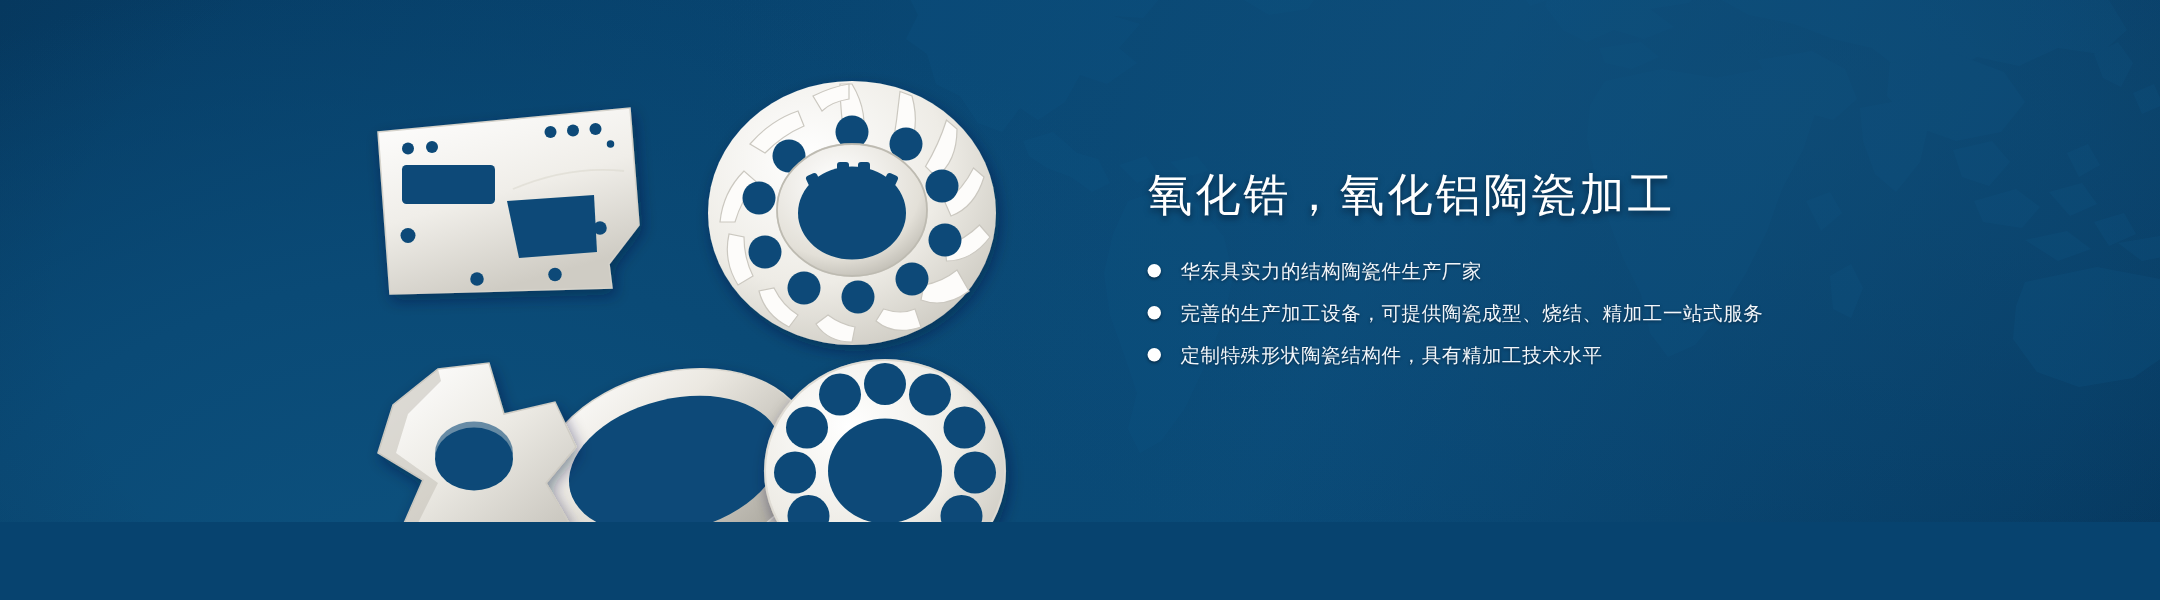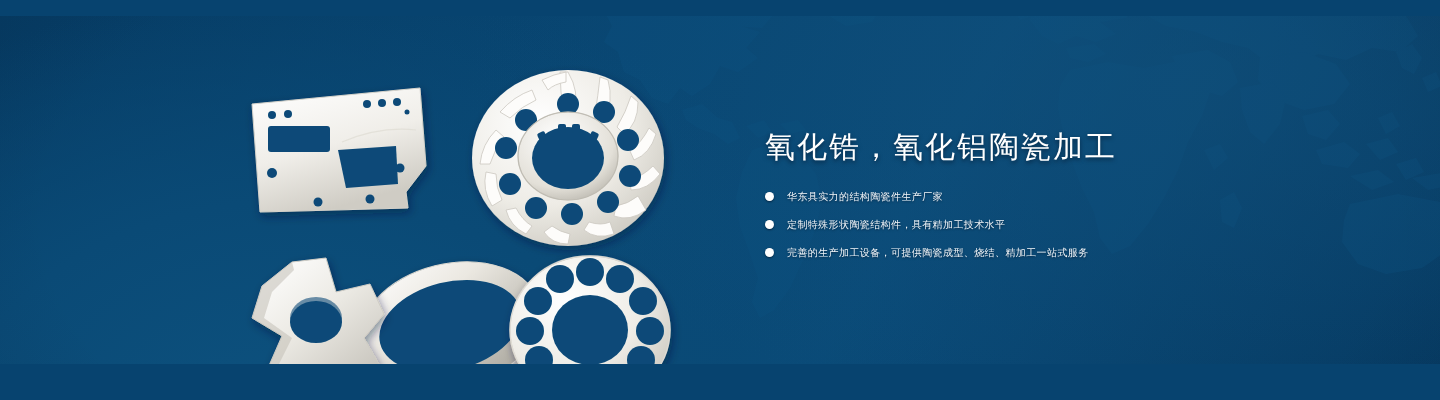--- a/index.html
+++ b/index.html
@@ -5,21 +5,20 @@
 <style>
   html,body{margin:0;padding:0;}
   body{
     width:1440px;height:400px;overflow:hidden;
     font-family:"Liberation Sans","DejaVu Sans",sans-serif;
     background:#07436f;
   }
   #banner{
     position:relative;width:1440px;height:348px;overflow:hidden;
     background:#d946ef;
-    margin-top:16px;
   }
   
   .bg-base{
     position:absolute;inset:0;
     background:
       radial-gradient(ellipse 900px 620px at 300px 420px, #0d527f 0%, #0a4a76 38%, rgba(8,67,110,0) 72%),
       linear-gradient(120deg,#063b63 0%,#084571 35%,#0a4b79 62%,#063a62 100%);
   }
   .bg-vignette{
     position:absolute;inset:0;
@@ -51,21 +50,21 @@
   .bullet{
     display:flex;align-items:center;
     margin:0 0 7px 0;height:21px;
   }
   .dot{
     width:9px;height:9px;border-radius:50%;background:#ffffff;
     flex:0 0 9px;margin-right:13px;
     box-shadow:0 1px 2px rgba(0,8,20,.5);
   }
   .btext{
-    color:#f2f6fa;font-size:10px;line-height:21px;font-weight:400;
+    color:#f2f6fa;font-size:13px;line-height:21px;font-weight:400;
     letter-spacing:.4px;white-space:nowrap;
     text-shadow:0 1px 2px rgba(0,10,24,.5);
   }
 </style>
 </head>
 <body>
 
 <div id="banner">
 
   <div class="bg-base"></div>
@@ -265,22 +264,22 @@
   <div class="copy">
     <h1 class="headline">氧化锆，氧化铝陶瓷加工</h1>
 
     <ul class="bullets">
       <li class="bullet">
         <span class="dot"></span>
         <span class="btext">华东具实力的结构陶瓷件生产厂家</span>
       </li>
       <li class="bullet">
         <span class="dot"></span>
-        <span class="btext">定制特殊形状陶瓷结构件，具有精加工技术水平</span>
+        <span class="btext">完善的生产加工设备，可提供陶瓷成型、烧结、精加工一站式服务</span>
       </li>
       <li class="bullet">
         <span class="dot"></span>
-        <span class="btext">完善的生产加工设备，可提供陶瓷成型、烧结、精加工一站式服务</span>
+        <span class="btext">定制特殊形状陶瓷结构件，具有精加工技术水平</span>
       </li>
     </ul>
   </div>
 
 </div>
 
 </body></html>

